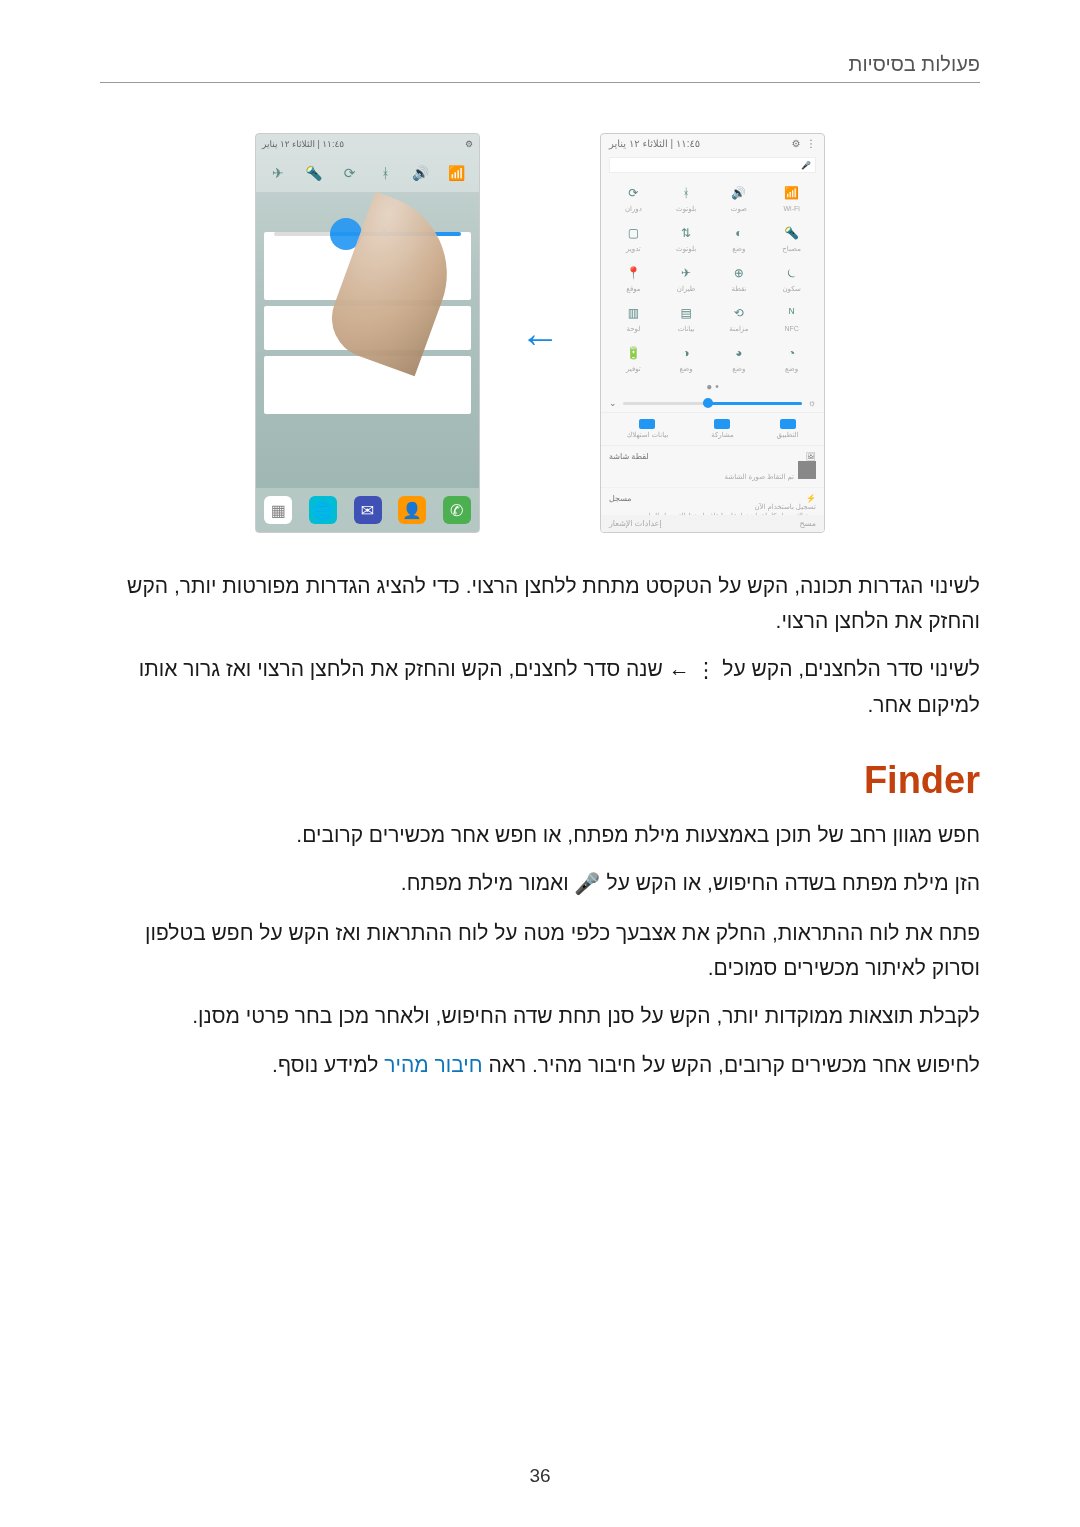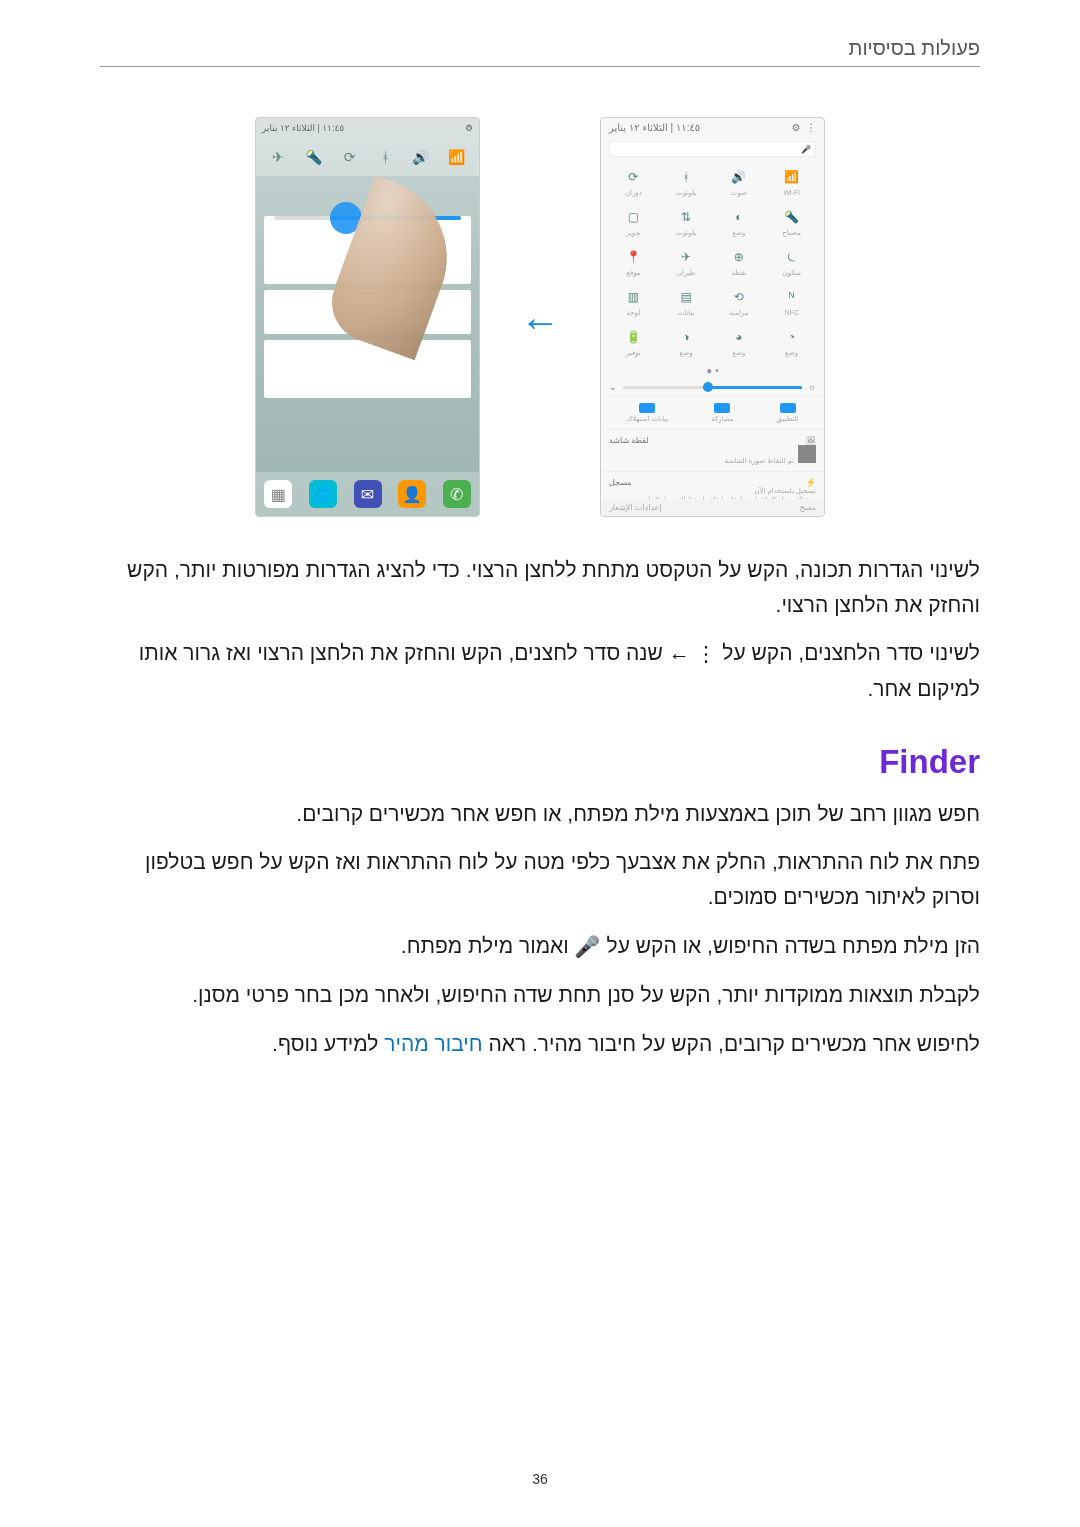--- a/index.html
+++ b/index.html
@@ -5,21 +5,21 @@
   * { margin: 0; padding: 0; box-sizing: border-box; }
   body {
     width: 1080px;
     height: 1527px;
     background: #fff;
     font-family: Arial, "Helvetica Neue", sans-serif;
     position: relative;
     color: #1a1a1a;
   }
   .page {
-    padding: 37px 100px 0 100px;
+    padding: 53px 100px 0 100px;
   }
   .header {
     font-size: 20px;
     color: #555;
     text-align: right;
     margin-bottom: 6px;
   }
   .header-rule {
     border: none;
     border-top: 1px solid #999;
@@ -151,35 +151,35 @@
   .notif-item .n-title{ font-size:8px; color:#777; display:flex; justify-content:space-between;}
   .notif-item .n-body{ font-size:7px; color:#aaa; line-height:1.2;}
   .notif-item .thumb { display:inline-block; width:18px; height:18px; background:#888; margin-left:4px;}
   .panel-footer { position:absolute; bottom:0; left:0; right:0; padding:4px 8px; font-size:8px; color:#aaa; background:#f3f3f3; display:flex; justify-content:space-between;}
 
   .arrow-between {
     color:#1989e6; font-size:40px; font-weight:bold;
   }
 
   .section-title {
-    font-size: 33px;
+    font-size: 38px;
     font-weight: 700;
-    color: #6d28d9;
+    color: #c2410c;
     margin: 36px 0 16px 0;
     text-align: right;
     direction: ltr;
   }
   .inline-icon {
     display:inline-block; vertical-align:middle;
   }
   .bold { font-weight:400; }
   .link { color:#0e75b9; }
   .page-num {
     position:absolute; bottom:40px; left:0; right:0;
-    text-align:center; font-size:14px; color:#333;
+    text-align:center; font-size:19px; color:#333;
   }
 </style>
 </head>
 <body>
 
 <div class="page">
   <div class="header">פעולות בסיסיות</div>
   <hr class="header-rule">
 
 
@@ -358,26 +358,26 @@
 
   <p class="body-p">לשינוי הגדרות תכונה, הקש על הטקסט מתחת ללחצן הרצוי. כדי להציג הגדרות מפורטות יותר, הקש והחזק את הלחצן הרצוי.</p>
   <p class="body-p">
     <span>לשינוי סדר הלחצנים, הקש על </span><span class="inline-icon">⋮</span><span> ← </span><span class="bold">שנה סדר לחצנים</span><span>, הקש והחזק את הלחצן הרצוי ואז גרור אותו למיקום אחר.</span>
   </p>
 
   <div class="section-title">Finder</div>
   <p class="body-p">חפש מגוון רחב של תוכן באמצעות מילת מפתח, או חפש אחר מכשירים קרובים.</p>
 
   <p class="body-p">
+    <span>הזן מילת מפתח בשדה החיפוש, או הקש על </span><span class="inline-icon">🎤</span><span> ואמור מילת מפתח.</span>
+  </p>
+  <p class="body-p">
     <span>פתח את לוח ההתראות, החלק את אצבעך כלפי מטה על לוח ההתראות ואז הקש על </span><span class="bold">חפש בטלפון וסרוק לאיתור מכשירים סמוכים</span><span>.</span>
   </p>
   <p class="body-p">
-    <span>הזן מילת מפתח בשדה החיפוש, או הקש על </span><span class="inline-icon">🎤</span><span> ואמור מילת מפתח.</span>
-  </p>
-  <p class="body-p">
     <span>לקבלת תוצאות ממוקדות יותר, הקש על </span><span class="bold">סנן</span><span> תחת שדה החיפוש, ולאחר מכן בחר פרטי מסנן.</span>
   </p>
   <p class="body-p">
     <span>לחיפוש אחר מכשירים קרובים, הקש על </span><span class="bold">חיבור מהיר</span><span>. ראה </span><span class="link">חיבור מהיר</span><span> למידע נוסף.</span>
   </p>
 </div>
 
 <div class="page-num">36</div>
 
 </body></html>

